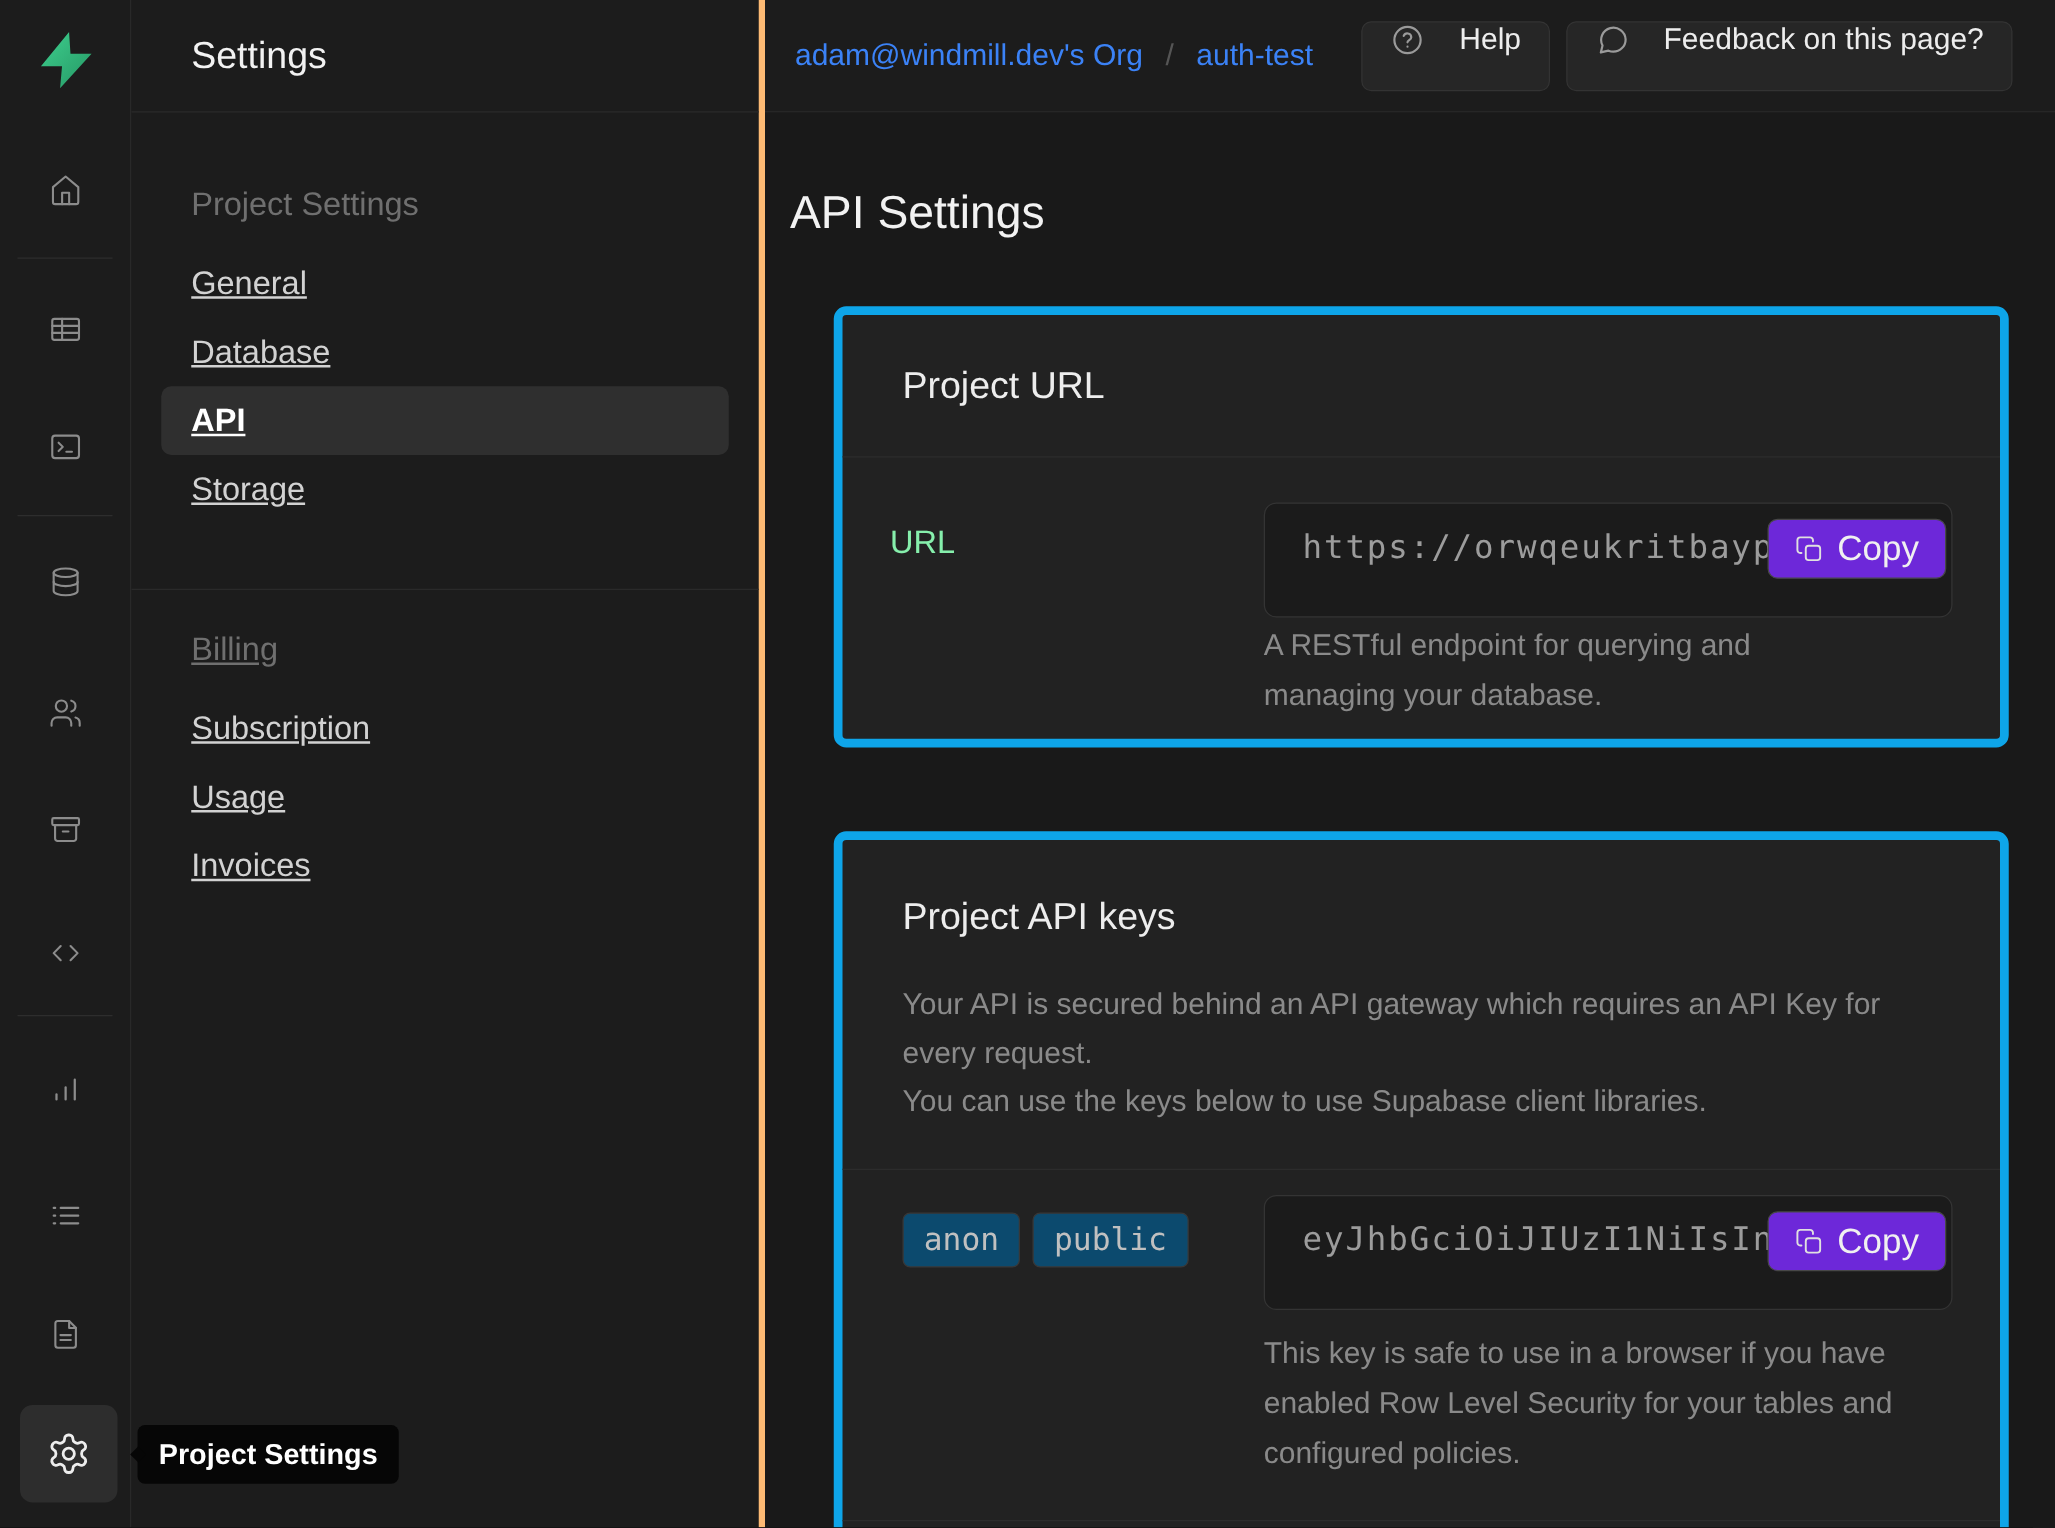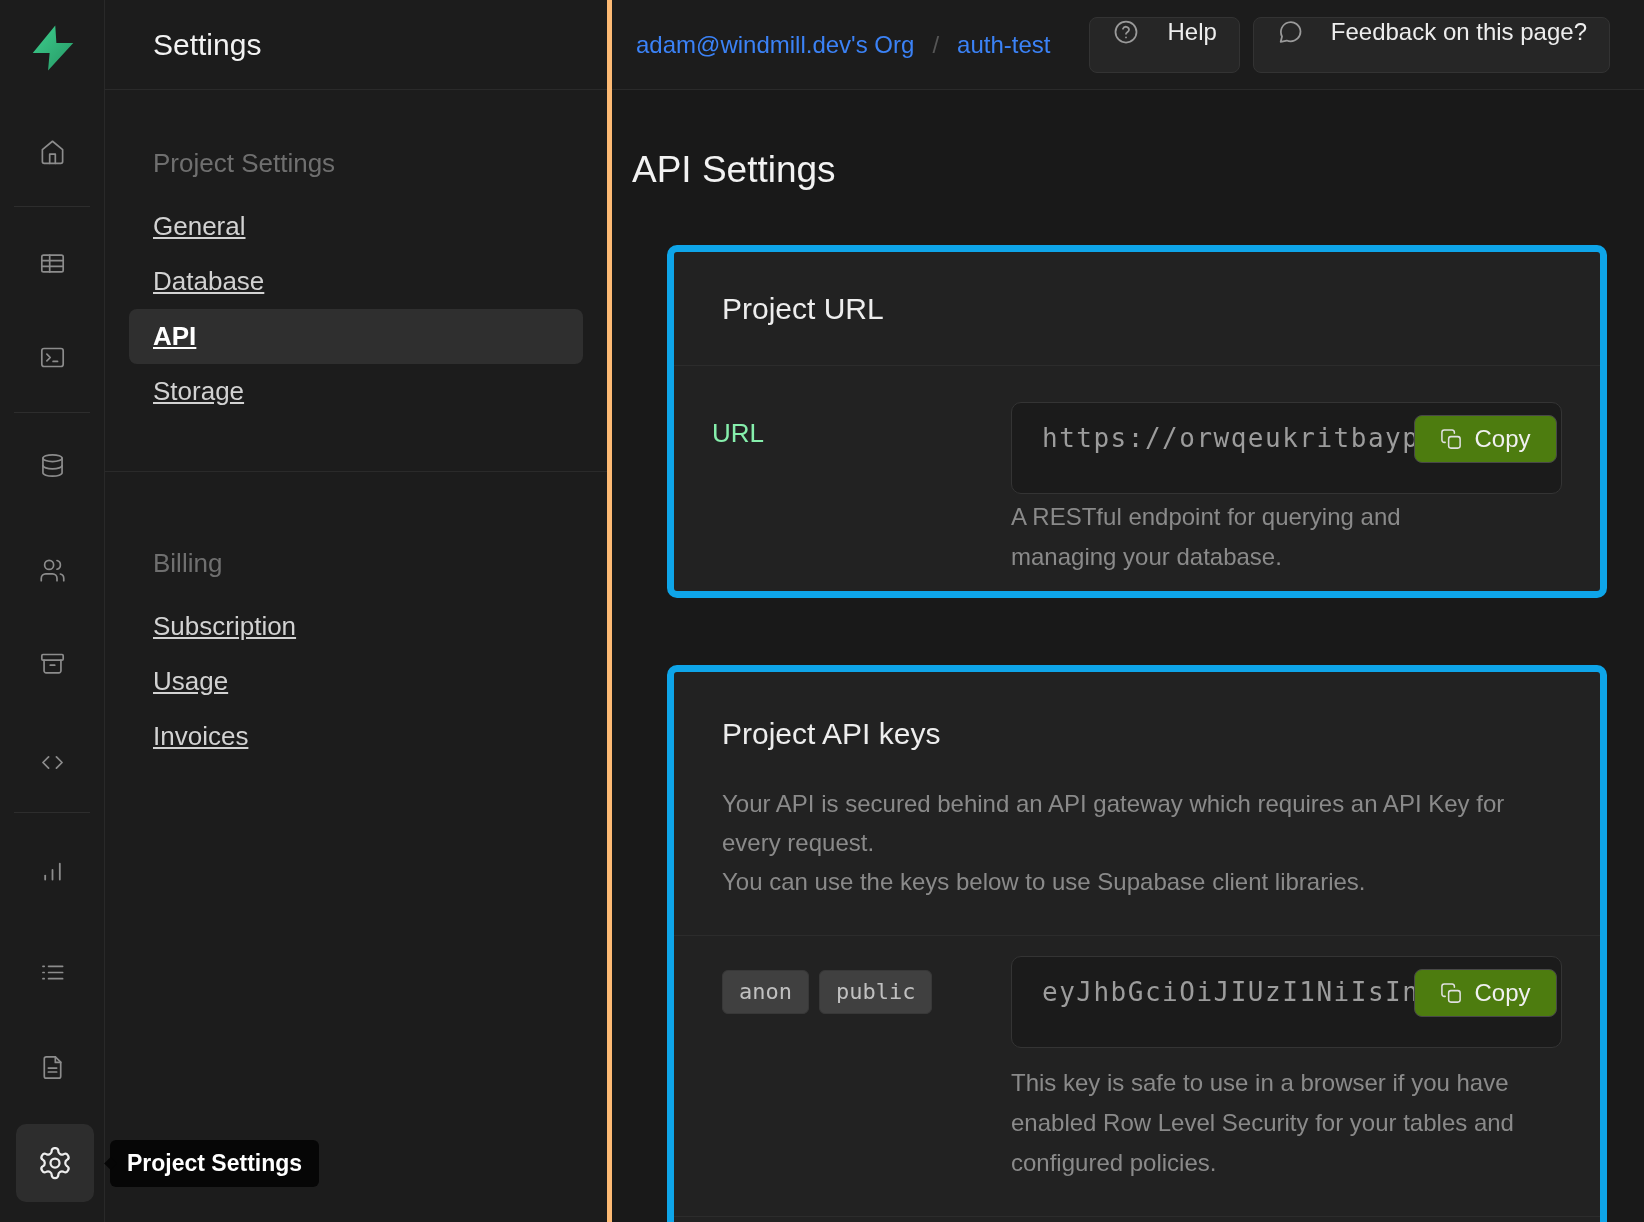--- a/index.html
+++ b/index.html
@@ -37,21 +37,21 @@
   .nav-title { font-size:30px; font-weight:500; color:#f2f2f2; }
   .nav-body { position:absolute; left:0; right:0; top:90px; }
   .nav-heading { margin-top:58px; height:30px; line-height:30px; padding-left:48px;
                  font-size:26px; color:#6f6f6f; }
   .nav-list { margin-top:21px; list-style:none; }
   .nav-item { height:55px; line-height:55px; padding-left:48px; font-size:26px;
               color:#d2d2d2; cursor:pointer;text-decoration:underline; }
   .nav-item.active { margin:0 24px; padding-left:24px; background:#2f2f2f;
                      border-radius:8px; color:#fff; font-weight:600; }
   .nav-divider { margin-top:52px; height:1px; background:#2a2a2a; }
-  .nav-heading.second { margin-top:76px; }
+  .nav-heading.second { margin-top:32px;text-decoration:underline; }
 
   
   .topbar { position:absolute; left:612px; right:0; top:0; height:90px;
             background:#1c1c1c; border-bottom:1px solid #2a2a2a;
             display:flex; align-items:center; padding:0 34px 0 24px; }
   .crumbs { display:flex; align-items:center; gap:18px; font-size:24px; }
   .crumb { color:#3b82f6; cursor:pointer; }
   .crumb-sep { color:#555; font-size:24px; }
   .topbar-actions { margin-left:auto; display:flex; gap:13px; }
   .tb-btn { height:56px; display:flex; align-items:flex-start; gap:27px; padding:0 22px;
@@ -72,33 +72,33 @@
   .card-divider { position:absolute; left:0; right:0; height:1px; background:#2c2c2c; }
 
   .row-label { position:absolute; left:38px; font-size:26px; color:#86efac; }
   .input-box { position:absolute; left:337px; width:551px; height:92px;
                background:#1b1b1b; border:1px solid #343434; border-radius:10px;
                overflow:hidden; white-space:nowrap; cursor:text; }
   .input-box .mono { display:block; line-height:70px; padding-left:30px;
                      font-family:"DejaVu Sans Mono","Liberation Mono",monospace;
                      font-size:26px; letter-spacing:1.5px; color:#9c9c9c; }
   .copy-btn { position:absolute; top:12px; right:4px; width:143px; height:48px;
-              background:#4d7c0f; border:1px solid #484848; border-radius:8px;
+              background:#6d28d9; border:1px solid #484848; border-radius:8px;
               display:flex; align-items:center; justify-content:center; gap:11px;
-              font-size:24px; color:#f0f0f0; font-family:inherit; cursor:pointer; }
+              font-size:28px; color:#f0f0f0; font-family:inherit; cursor:pointer; }
   .copy-btn .ico { color:#e0e0e0; }
   .field-desc { position:absolute; left:337px; font-size:24px; line-height:40px; color:#8a8a8a; }
 
   .keys-desc { position:absolute; left:48px; top:112px; width:800px;
                font-size:24px; line-height:39px; color:#8a8a8a; }
   .badges { position:absolute; left:48px; display:flex; gap:10px; }
-  .badge { height:44px; line-height:42px; padding:0 16px; background:#404040;
+  .badge { height:44px; line-height:42px; padding:0 16px; background:#0c4a6e;
            border:1px solid #383838; border-radius:6px;
            font-family:"DejaVu Sans Mono","Liberation Mono",monospace;
-           font-size:22px; color:#c0c0c0; }
+           font-size:25px; color:#c0c0c0; }
 </style>
 </head>
 <body>
 
 <div class="app">
 
   <aside class="rail">
     <button class="logo-btn">
       <span>
         <svg width="54" height="54" viewBox="0 0 24 24">

